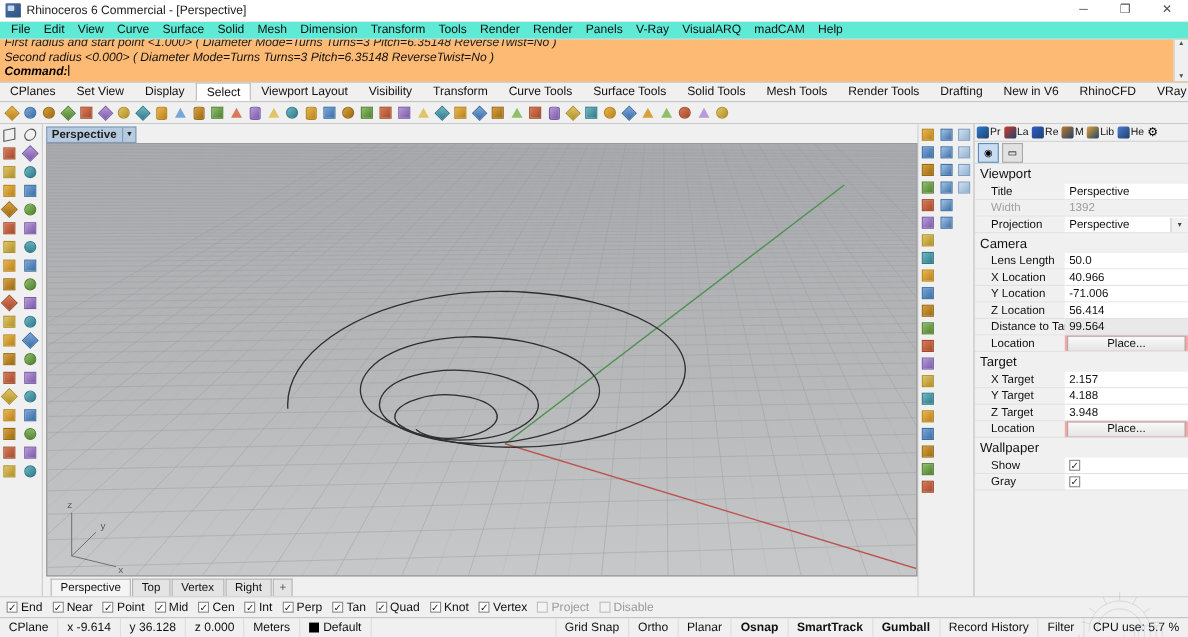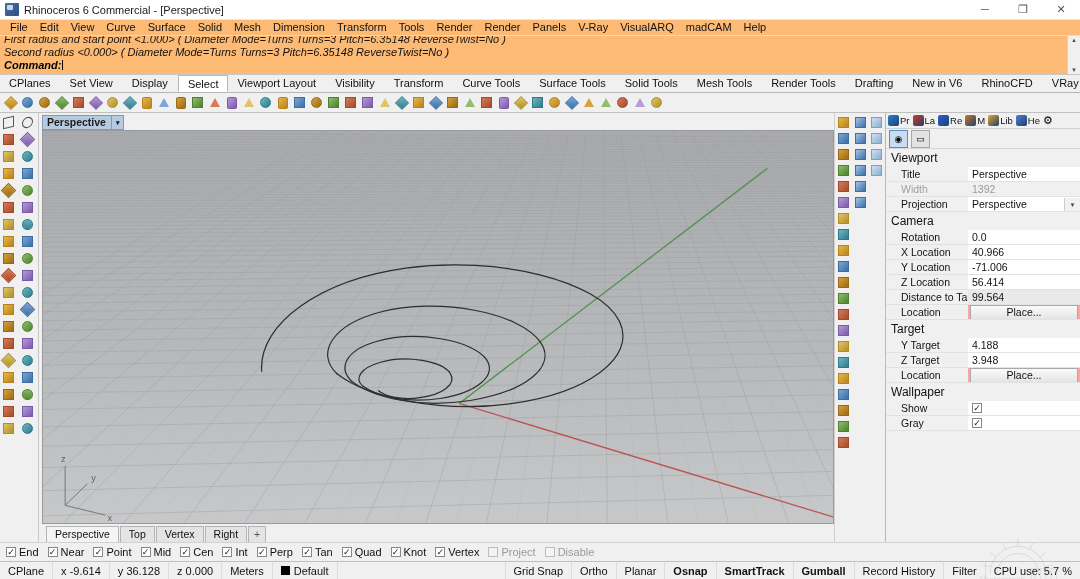--- a/index.html
+++ b/index.html
@@ -36,21 +36,21 @@
   .title-text { font-size: 11px; color: #1a1a1a; }
   .win-btns { position:absolute; right:0; top:0; height:19px; display:flex; }
   .win-btn {
     width: 38px; height: 19px; display:flex; align-items:center; justify-content:center;
     color:#555; font-size:11px; line-height:1;
   }
 
   
   .menubar {
     height: 15px; min-height:15px;
-    background:#fdba74;
+    background:#5eead4;
     display:flex; align-items:center;
     padding-left: 4px;
     border-bottom: 1px solid #dcdcdc;
   }
   .menu-item {
     padding: 0 6px; font-size: 11px; color:#111; line-height:15px; white-space:nowrap;
   }
 
   
   .cmdarea {
@@ -1107,22 +1107,22 @@
           </div>
           <div class="prow">
             <div class="plabel">Projection</div>
             <div class="pval combo">
               <span>Perspective</span>
               <span class="combo-arrow">▾</span>
             </div>
           </div>
           <div class="grp-head">Camera</div>
           <div class="prow">
-            <div class="plabel">Rotation</div>
-            <div class="pval">0.0</div>
+            <div class="plabel">Lens Length</div>
+            <div class="pval">50.0</div>
           </div>
           <div class="prow">
             <div class="plabel">X Location</div>
             <div class="pval">40.966</div>
           </div>
           <div class="prow">
             <div class="plabel">Y Location</div>
             <div class="pval">-71.006</div>
           </div>
           <div class="prow">
@@ -1133,20 +1133,24 @@
             <div class="plabel">Distance to Tar...</div>
             <div class="pval readonly">99.564</div>
           </div>
           <div class="prow">
             <div class="plabel">Location</div>
             <div class="pval btnrow">
               <div class="pbtn">Place...</div>
             </div>
           </div>
           <div class="grp-head">Target</div>
+          <div class="prow">
+            <div class="plabel">X Target</div>
+            <div class="pval">2.157</div>
+          </div>
           <div class="prow">
             <div class="plabel">Y Target</div>
             <div class="pval">4.188</div>
           </div>
           <div class="prow">
             <div class="plabel">Z Target</div>
             <div class="pval">3.948</div>
           </div>
           <div class="prow">
             <div class="plabel">Location</div>

